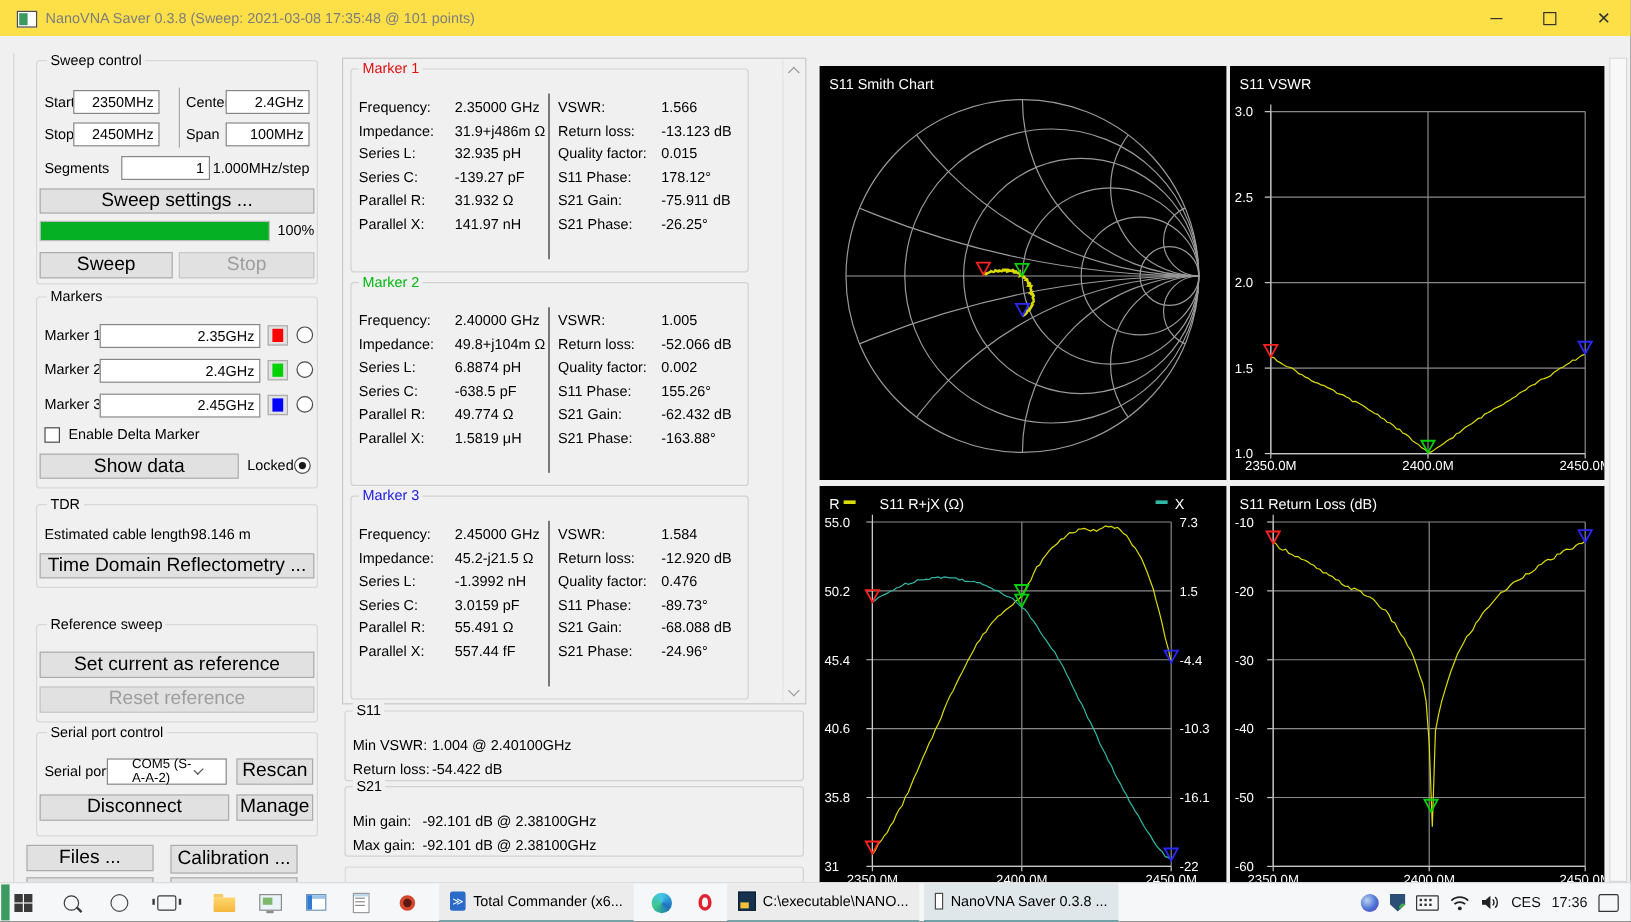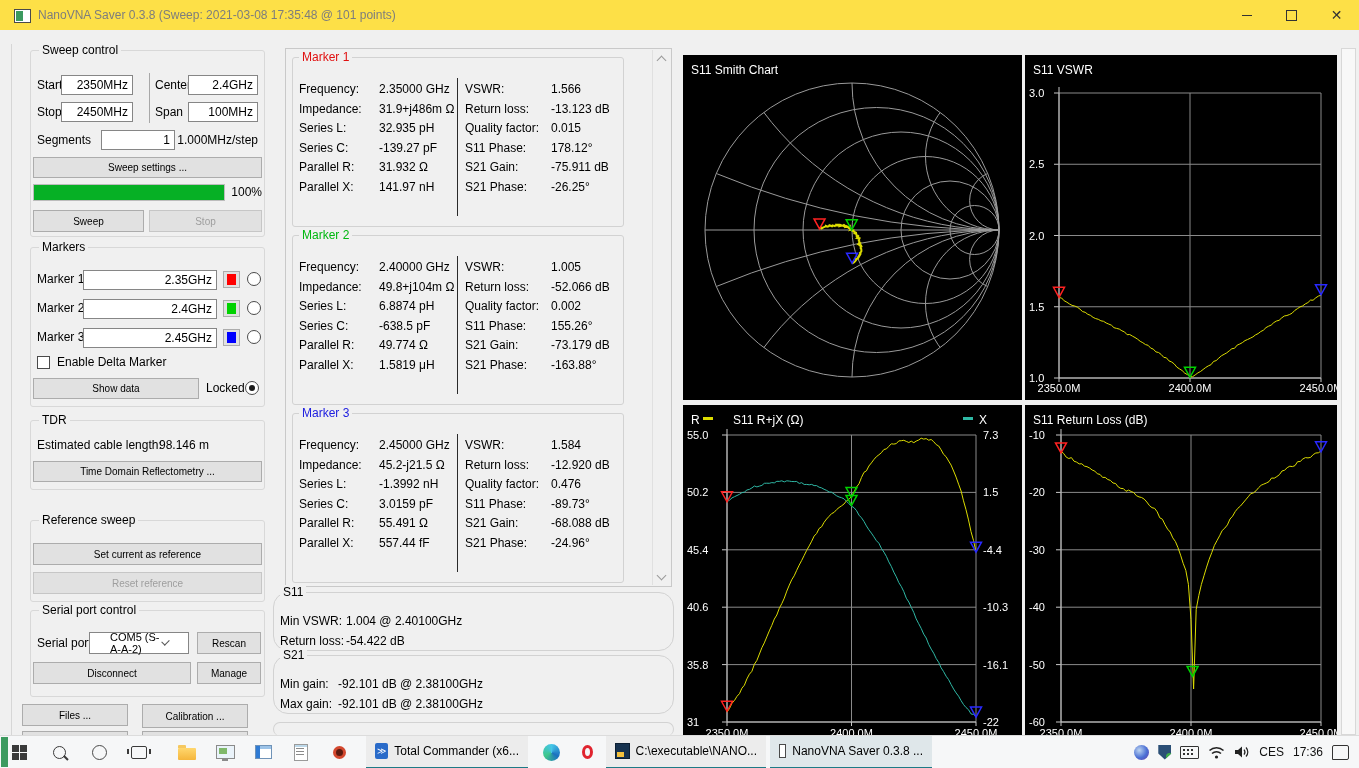--- a/index.html
+++ b/index.html
@@ -15,21 +15,21 @@
   .min-glyph{width:10px;height:1px;background:#333;}
   .max-glyph{width:9px;height:9px;border:1px solid #333;}
   .close-glyph{font-size:14px;line-height:14px;}
   
   .gbox{position:absolute;border:1px solid #d8d8d8;border-radius:3px;}
   .gtitle{position:absolute;top:-8px;left:8px;background:#f0f0f0;padding:0 3px;line-height:15px;white-space:nowrap;}
   .lbl{position:absolute;line-height:20px;white-space:nowrap;}
   .inp{position:absolute;height:20px;background:#fff;border:1px solid #868686;text-align:right;
     padding:0 4px;font-size:12px;font-family:"Liberation Sans",sans-serif;box-sizing:border-box;color:#000;}
   .btn{position:absolute;background:#e1e1e1;border:1px solid #acacac;display:flex;align-items:center;
-    justify-content:center;font-size:10px;cursor:default;box-sizing:border-box;white-space:nowrap;}
+    justify-content:center;font-size:16px;cursor:default;box-sizing:border-box;white-space:nowrap;}
   .btn.disabled{color:#9e9e9e;border-color:#c6c6c6;}
   .radio{position:absolute;width:14px;height:14px;border-radius:50%;border:1px solid #4a4a4a;background:#fff;box-sizing:border-box;}
   .radio.checked::after{content:"";position:absolute;left:3px;top:3px;right:3px;bottom:3px;border-radius:50%;background:#1a1a1a;}
   .checkbox{position:absolute;width:13px;height:13px;border:1px solid #4a4a4a;background:#fff;box-sizing:border-box;}
   .colorbtn{position:absolute;width:17px;height:17px;background:#e1e1e1;border:1px solid #acacac;box-sizing:border-box;}
   .colorbtn>div{position:absolute;left:3px;top:2px;right:3px;bottom:2px;}
   .progress{position:absolute;height:17px;border:1px solid #bcbcbc;background:#e6e6e6;box-sizing:border-box;}
   .progress>div{height:100%;background:#06b025;}
   .combo{position:absolute;height:22px;background:#fff;border:1px solid #868686;box-sizing:border-box;
     display:flex;align-items:center;padding:0 20px;font-size:11px;}
@@ -37,21 +37,21 @@
   .vline{position:absolute;width:1px;background:#a8a8a8;}
   
   .scroll-area{position:absolute;left:285px;top:48px;width:387px;height:539px;border:1px solid #c9c9c9;background:#f0f0f0;box-sizing:border-box;}
   .marker-box{position:absolute;left:6px;width:330px;height:168px;border:1px solid #d2d2d2;border-radius:3px;background:#f0f0f0;}
   .mb-title{position:absolute;top:-8px;left:6px;background:#f0f0f0;padding:0 3px;line-height:15px;}
   .mb-cols{position:absolute;top:22px;}
   .mb-divider{position:absolute;left:164px;top:20px;width:1px;height:138px;background:#2a2a2a;}
   .irow{display:flex;line-height:19.5px;white-space:nowrap;}
   .irow .ilab{flex:0 0 80px;}
   .mb-right .irow .ilab{flex:0 0 86px;}
-  .sum-box{position:absolute;left:273px;width:381px;height:57px;border:1px solid #d2d2d2;border-radius:15px;background:#f0f0f0;padding-left:18px;}
+  .sum-box{position:absolute;left:287px;width:381px;height:57px;border:1px solid #d2d2d2;border-radius:3px;background:#f0f0f0;}
   .sum-rows{position:absolute;left:6px;top:18px;right:4px;}
   .sum-rows .irow{line-height:20px;}
   .sum-rows .ilab{flex:0 0 66px;}
   .s21rows .ilab{flex:0 0 58px;}
   .scrollbar{position:absolute;right:1px;top:1px;width:17px;height:535px;background:#f0f0f0;border-left:1px solid #e0e0e0;}
   .sb-arrow{position:absolute;left:0;width:17px;height:17px;display:flex;align-items:center;justify-content:center;background:#f0f0f0;}
   .chev{width:6px;height:6px;border-right:1.5px solid #9a9a9a;border-bottom:1.5px solid #9a9a9a;}
   .chev.up{transform:rotate(225deg);margin-top:3px;}
   .chev.down{transform:rotate(45deg);margin-top:-3px;}
   
@@ -301,21 +301,21 @@
           <div class="irow">
             <span class="ilab">Quality factor:</span>
             <span>0.002</span>
           </div>
           <div class="irow">
             <span class="ilab">S11 Phase:</span>
             <span>155.26°</span>
           </div>
           <div class="irow">
             <span class="ilab">S21 Gain:</span>
-            <span>-73.179 dB</span>
+            <span>-62.432 dB</span>
           </div>
           <div class="irow">
             <span class="ilab">S21 Phase:</span>
             <span>-163.88°</span>
           </div>
         </div>
     </div>
     <div class="marker-box" style="top:364px">
       <div class="mb-title" style="color: rgb(32, 32, 224);">Marker 3</div>
       <div class="mb-cols mb-left" style="left:6px;width:156px">

